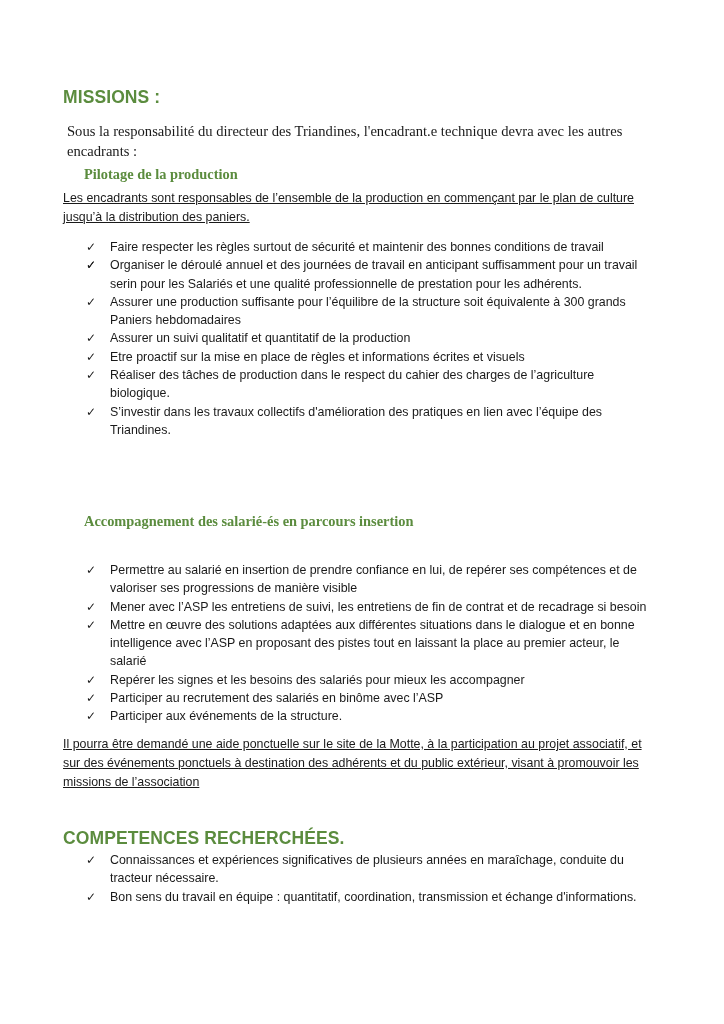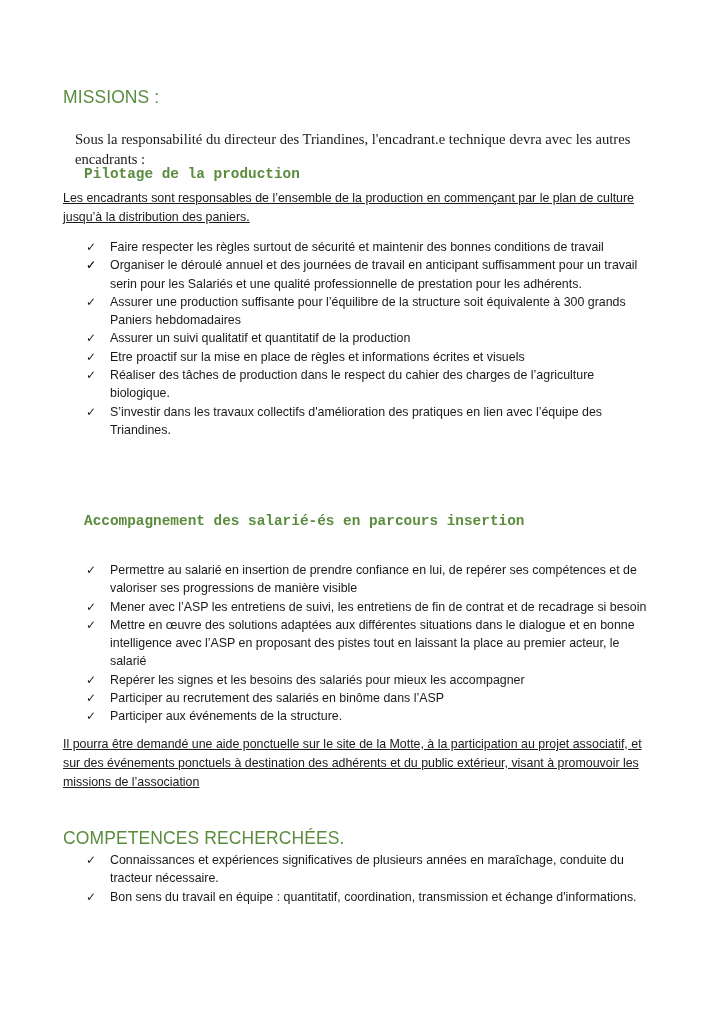--- a/index.html
+++ b/index.html
@@ -19,41 +19,41 @@
       position: absolute;
       left: 0;
       top: 0;
       width: 724px;
       height: 1024px;
     }
     .h1 {
       position: absolute;
       left: 63px;
       font-family: "Liberation Sans", "DejaVu Sans", sans-serif;
-      font-weight: normal;
+      font-weight: bold;
       font-size: 17.5px;
       letter-spacing: 0.1px;
       color: #5b8c3e;
       margin: 0;
     }
     .intro {
       position: absolute;
       left: 63px;
       top: 117px;
       width: 560px;
       font-family: "Liberation Serif", "DejaVu Serif", serif;
       font-size: 14.6px;
       line-height: 20px;
       color: #1a1a1a;
-      margin: 12px;
+      margin: 4px;
     }
     .h2 {
       position: absolute;
       left: 84px;
-      font-family: Liberation Mono, monospace;
+      font-family: Liberation Serif, serif;
       font-size: 14.4px;
       color: #5b8c3e;
       margin: 0;
     }
     .para {
       position: absolute;
       left: 63px;
       width: 590px;
       font-family: "Liberation Sans", "DejaVu Sans", sans-serif;
       font-size: 12.4px;
@@ -109,21 +109,21 @@
     <li><span class="check">✓</span><span>S’investir dans les travaux collectifs d'amélioration des pratiques en lien avec l’équipe des Triandines.</span></li>
   </ul>
 
   <h2 class="h2" style="top:513px;text-align:right;">Accompagnement des salarié-és en parcours insertion</h2>
 
   <ul class="list" style="top:561px;">
     <li><span class="check">✓</span><span>Permettre au salarié en insertion de prendre confiance en lui, de repérer ses compétences et de valoriser ses progressions de manière visible</span></li>
     <li><span class="check">✓</span><span>Mener avec l’ASP les entretiens de suivi, les entretiens de fin de contrat et de recadrage si besoin</span></li>
     <li><span class="check">✓</span><span>Mettre en œuvre des solutions adaptées aux différentes situations dans le dialogue et en bonne intelligence avec l’ASP en proposant des pistes tout en laissant la place au premier acteur, le salarié</span></li>
     <li><span class="check">✓</span><span>Repérer les signes et les besoins des salariés pour mieux les accompagner</span></li>
-    <li><span class="check">✓</span><span>Participer au recrutement des salariés en binôme dans l’ASP</span></li>
+    <li><span class="check">✓</span><span>Participer au recrutement des salariés en binôme avec l’ASP</span></li>
     <li><span class="check">✓</span><span>Participer aux événements de la structure.</span></li>
   </ul>
 
   <p class="para" style="top:735px;">Il pourra être demandé une aide ponctuelle sur le site de la Motte, à la participation au projet associatif, et sur des événements ponctuels à destination des adhérents et du public extérieur, visant à promouvoir les missions de l’association</p>
 
   <h1 class="h1" style="top:828px;">COMPETENCES RECHERCHÉES.</h1>
 
   <ul class="list" style="top:851px;">
     <li><span class="check">✓</span><span>Connaissances et expériences significatives de plusieurs années en maraîchage, conduite du tracteur nécessaire.</span></li>
     <li><span class="check">✓</span><span>Bon sens du travail en équipe : quantitatif, coordination, transmission et échange d'informations.</span></li>

